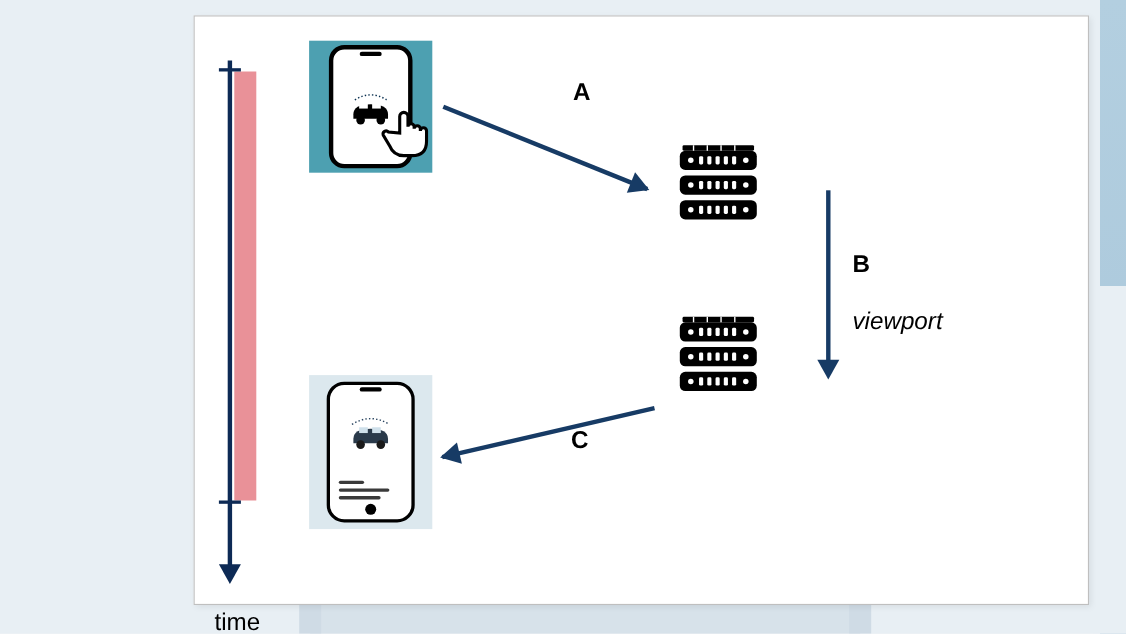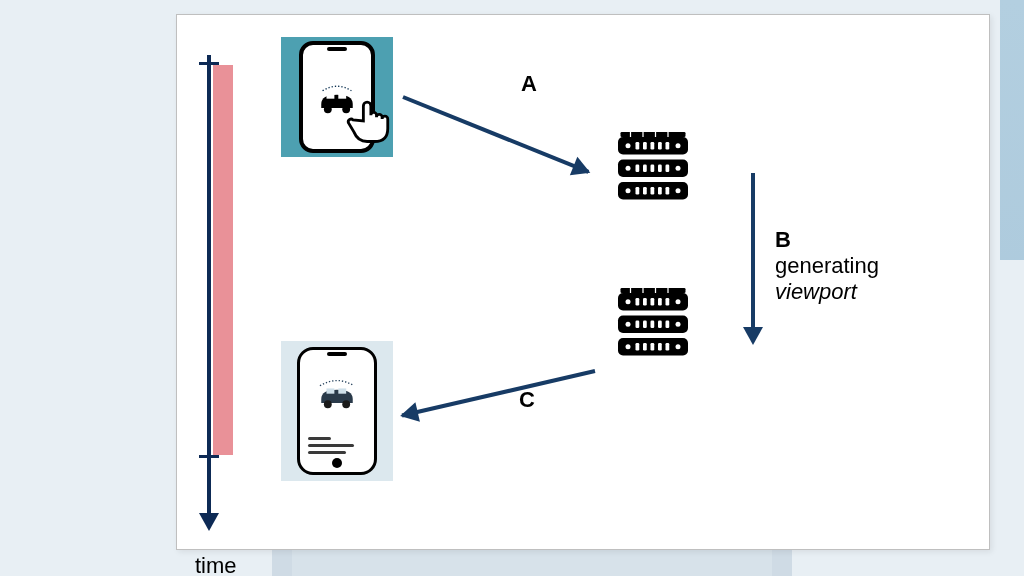--- a/index.html
+++ b/index.html
@@ -270,17 +270,16 @@
       <div class="head"></div>
     </div>
   <div class="abs arrowB-line"></div>
   <div class="abs arrowB-head"></div>
   <div class="arrow arrowC">
       <div class="head"></div>
     </div>
 
   <div class="abs lbl lblA">A</div>
   <div class="abs lbl lblB">B</div>
-  <div class="abs lbl lblB2">generating</div>
   <div class="abs lbl lblB3">viewport</div>
   <div class="abs lbl lblC">C</div>
 
 </div>
 
 </body></html>

